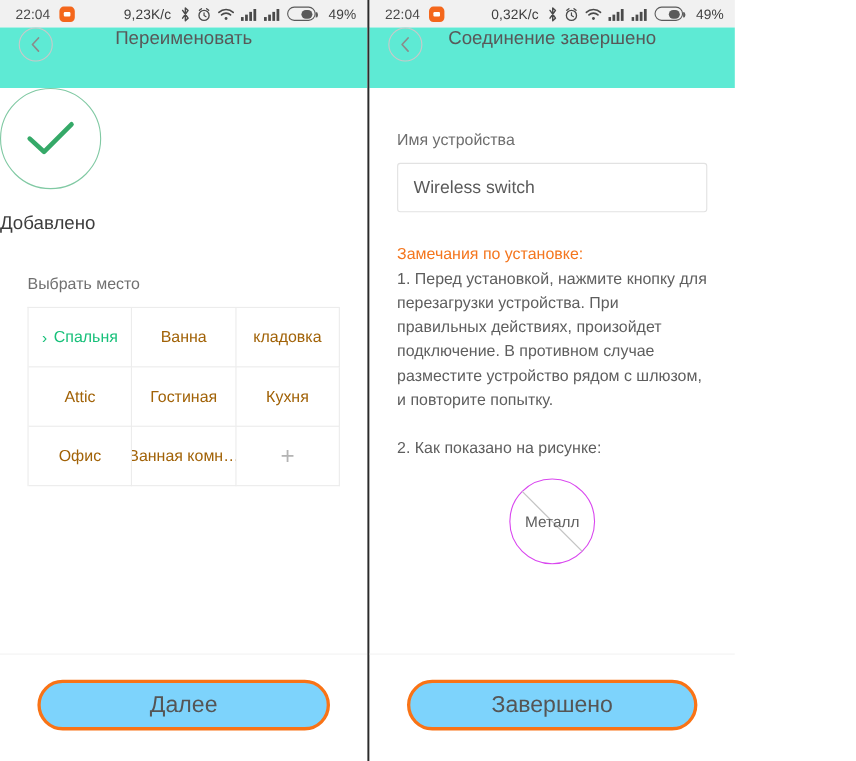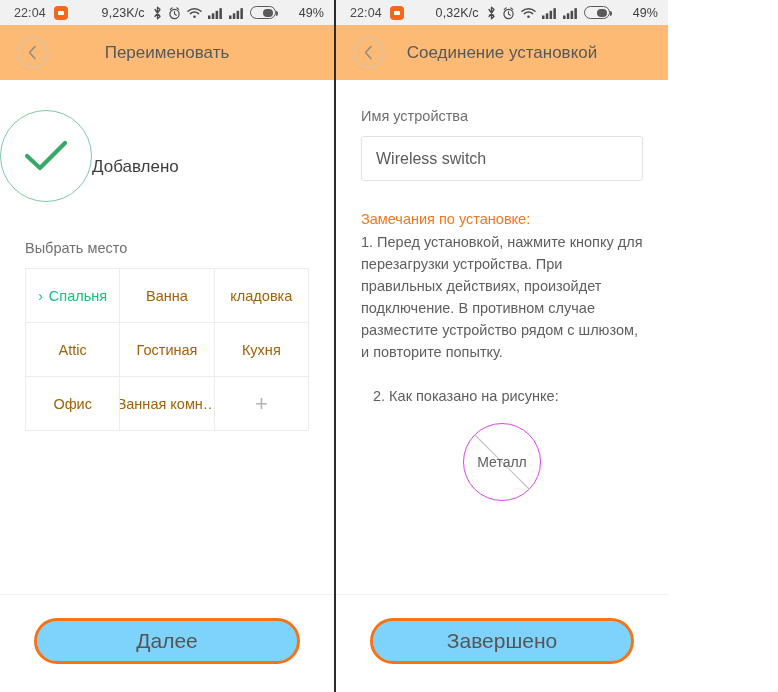--- a/index.html
+++ b/index.html
@@ -50,47 +50,46 @@
   }
   .sb-batt::after {
     content: ""; position: absolute; right: -3.5px; top: 4px;
     width: 2.5px; height: 5px; background: #5a5a5a;
     border-radius: 0 2px 2px 0;
   }
   .sb-batt-fill {
     height: 100%; width: 49%; margin-left: auto;
     background: #5a5a5a; border-radius: 5px;
   }
-  .sb-pct { font-size: 12.5px; color: #3e3e3e; margin-left: 17px; }
+  .sb-pct { font-size: 12.5px; color: #3e3e3e; margin-left: 6px; }
 
   
   .titlebar {
     height: 55px; flex: 0 0 55px;
-    background: #fdba74;
-    display: flex; align-items: center;
+    background: #5eead4;
+    display: flex; align-items: flex-start;
     position: relative;
   }
   .back-btn {
     width: 31px; height: 31px; margin-left: 17px;
     border: 1.4px solid #c9c9c9; border-radius: 50%;
     display: flex; align-items: center; justify-content: center;
     background: transparent; cursor: pointer;
   }
   .back-btn svg { display: block; }
   .title-text {
     position: absolute; left: 0; right: 0; text-align: center;
     font-size: 17px; color: #585858; pointer-events: none;
   }
 
   
   .body { flex: 1; position: relative; background: #fff; }
 
   .success-wrap {
-    padding-top: 30px;
-    display: flex; flex-direction: row; align-items: center;
+    display: flex; flex-direction: column; align-items: flex-start;
   }
   .check-circle {
     width: 92px; height: 92px; border-radius: 50%;
     border: 1.8px solid #80c9a3;
     display: flex; align-items: center; justify-content: center;
   }
   .added-label {
     margin-top: 21px; font-size: 17px; color: #3d3d3d;
   }
 
@@ -132,39 +131,39 @@
   }
   .pill-btn {
     width: 100%; height: 46px;
     border: 3px solid #f97316; border-radius: 26px;
     background: #7dd3fc;
     display: flex; align-items: center; justify-content: center;
     font-size: 21px; color: #555555; cursor: pointer;
   }
 
   
-  .rbody { flex: 1; padding: 0 25px; background: #fff; position: relative; }
+  .rbody { flex: 1; padding: 12px 25px; background: #fff; position: relative; }
   .field-label { margin-top: 28px; font-size: 14.5px; color: #6e6e6e; }
   .text-input {
     margin-top: 12px; width: 100%; height: 45px;
     border: 1px solid #e2e2e2; border-radius: 3px;
     padding: 0 14px;
     font-family: "Liberation Sans", sans-serif;
     font-size: 16px; color: #5a5a5a;
     background: #fff; outline: none;
   }
   .notes-heading {
     margin-top: 30px;
     font-size: 14.5px; color: #f4761e;
   }
   .notes-para {
     margin-top: 4px;
     font-size: 14.5px; line-height: 1.52; color: #5e5e5e;
   }
-  .notes-para2 { margin-top: 22px; margin-left: 12px; }
+  .notes-para2 { margin-top: 22px; }
   .metal-wrap {
     margin-top: 16px;
     display: flex; justify-content: center;
   }
   .metal-circle {
     width: 78px; height: 78px; border-radius: 50%;
     border: 1px solid #d946ef;
     display: flex; align-items: center; justify-content: center;
     position: relative;
   }
@@ -343,21 +342,21 @@
     </div>
 
     <div class="titlebar">
       <div class="back-btn">
         <span>
           <svg width="11" height="15" viewBox="0 0 11 15">
               <path d="M8 1.5 L2.5 7.5 L8 13.5" fill="none" stroke="#8b8b8b" stroke-width="1.5" stroke-linecap="round" stroke-linejoin="round"></path>
             </svg>
         </span>
       </div>
-      <div class="title-text">Соединение установкой</div>
+      <div class="title-text">Соединение завершено</div>
     </div>
 
     <div class="rbody">
       <div class="field-label">Имя устройства</div>
       <input class="text-input" type="text" value="Wireless switch" style="">
 
       <div class="notes-heading">Замечания по установке:</div>
       <div class="notes-para">1. Перед установкой, нажмите кнопку для перезагрузки устройства. При правильных действиях, произойдет подключение. В противном случае разместите устройство рядом с шлюзом, и повторите попытку.</div>
       <div class="notes-para notes-para2">2. Как показано на рисунке:</div>
 

